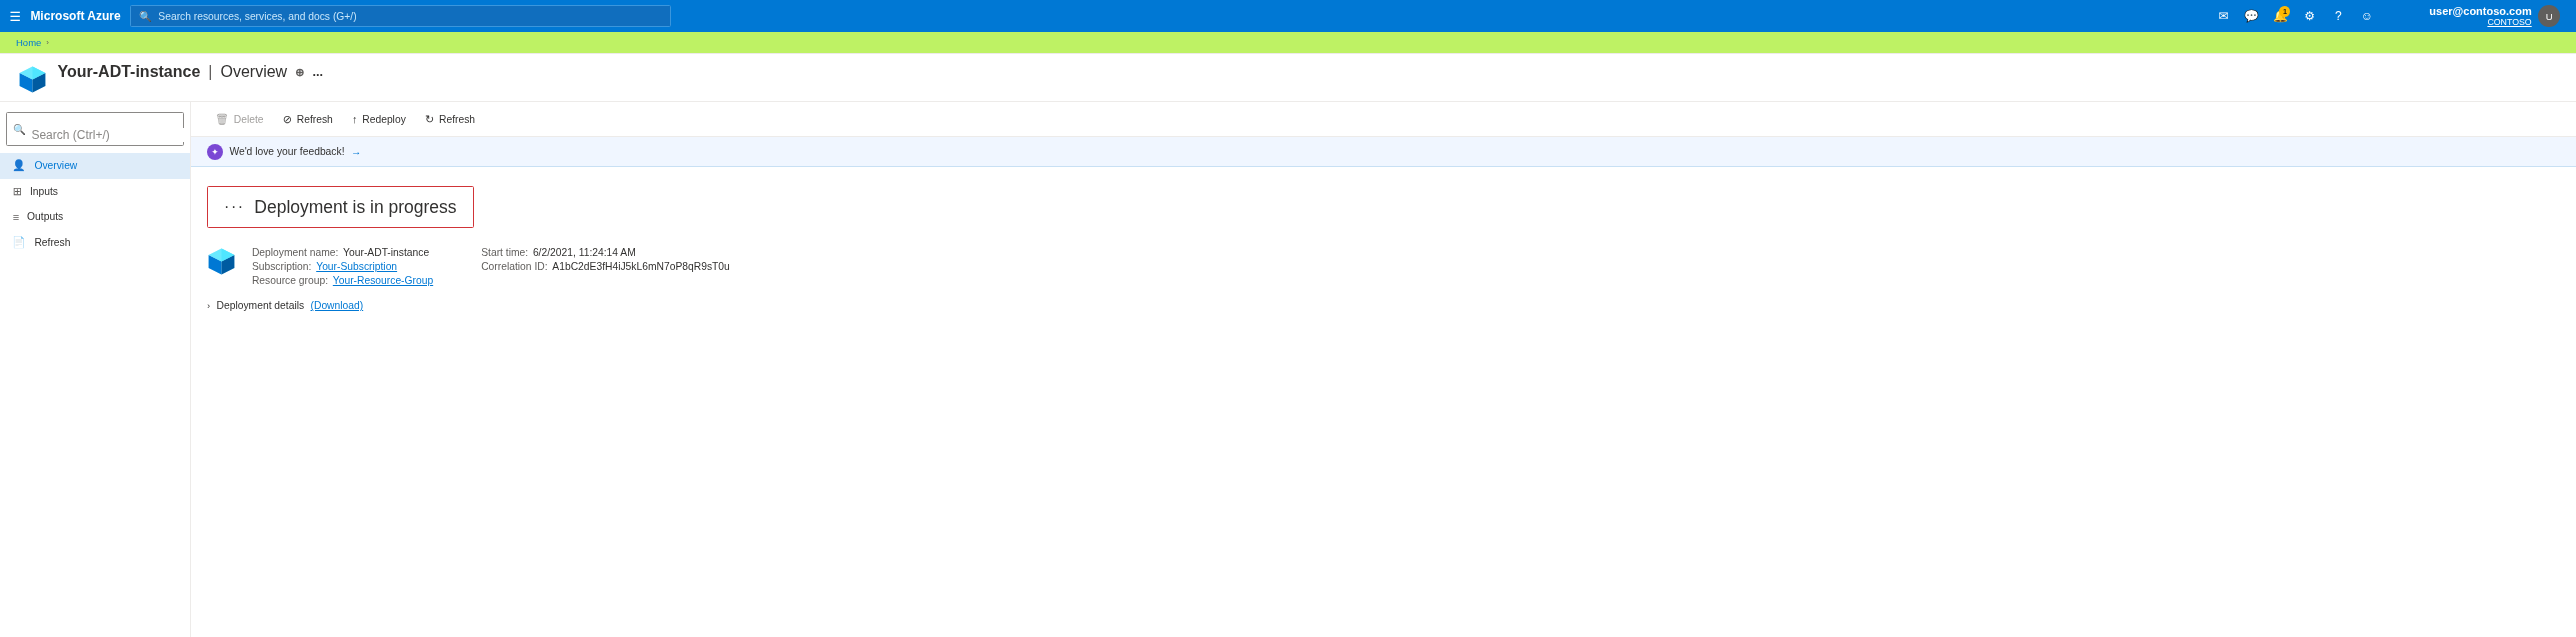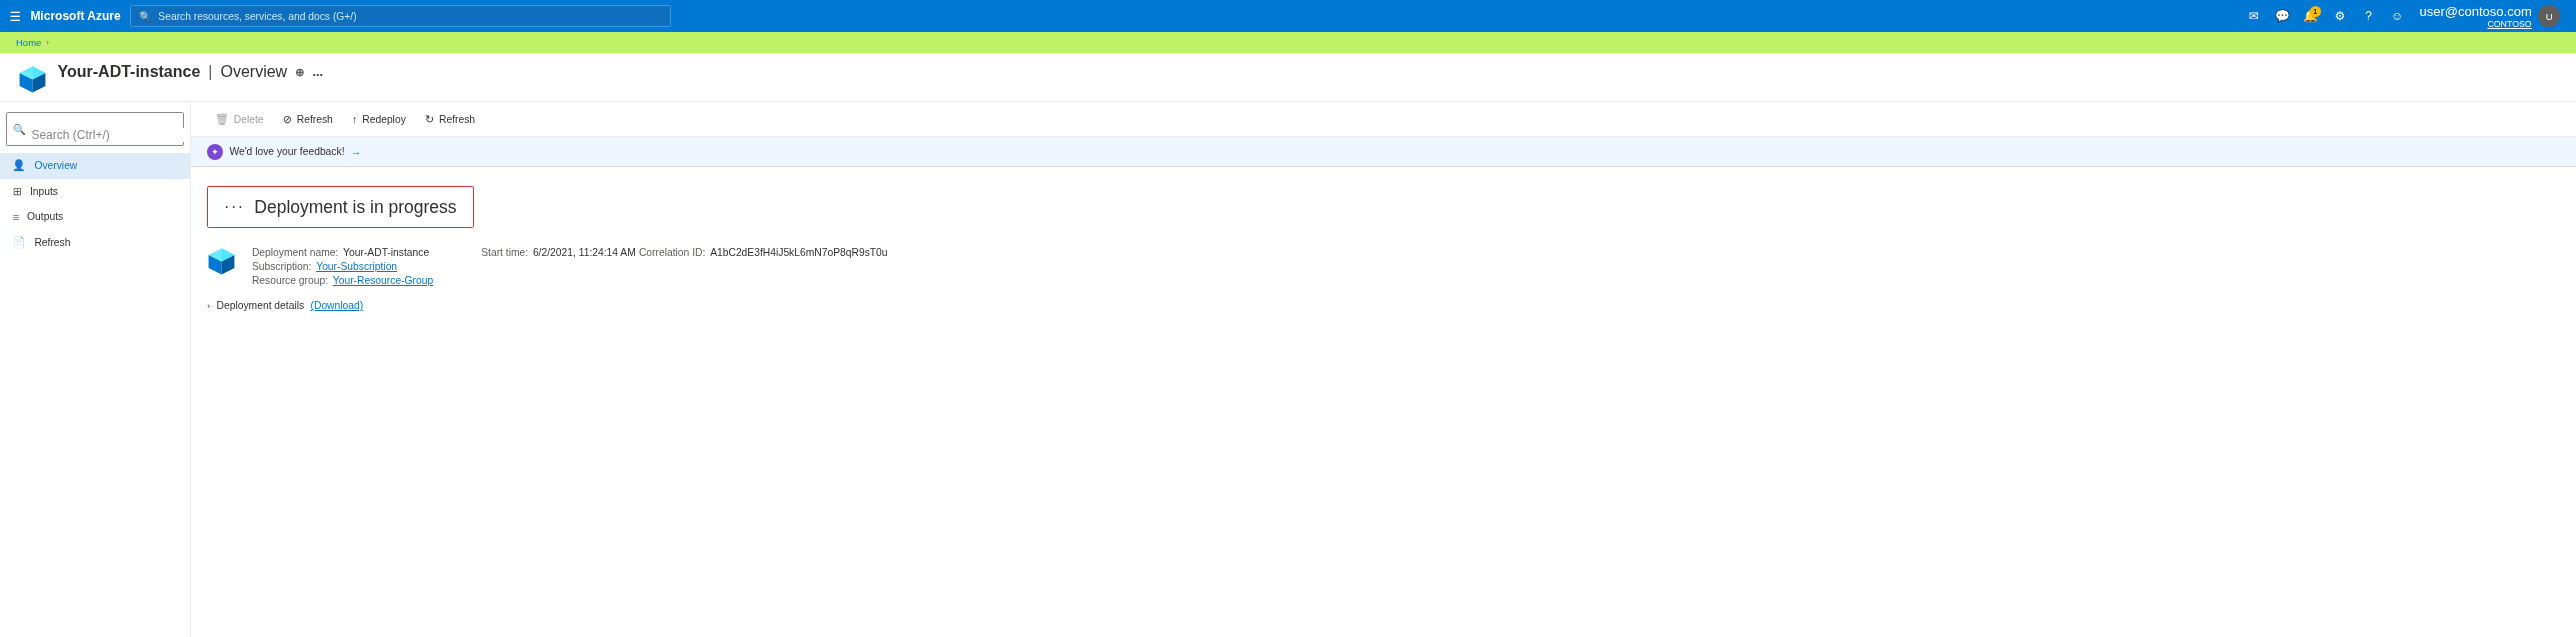--- a/index.html
+++ b/index.html
@@ -73,21 +73,21 @@
     }
     .top-nav .user-info {
       display: flex;
       align-items: center;
       gap: 6.4px;
       color: white;
       cursor: pointer;
       padding: 0 6.4px;
     }
     .top-nav .user-info .user-text { text-align: right; }
-    .top-nav .user-info .user-name { font-size: 13px; font-weight: 400; }
+    .top-nav .user-info .user-name { font-size: 11px; font-weight: 700; margin-left: 40px; }
     .top-nav .user-info .user-tenant { font-size: 8.8px; text-decoration: underline; }
     .top-nav .avatar {
       width: 22px;
       height: 22px;
       border-radius: 50%;
       background: #605e5c;
       display: flex;
       align-items: center;
       justify-content: center;
       color: white;
@@ -268,21 +268,21 @@
       color: #323130;
     }
 
     
     .deployment-info {
       display: flex;
       gap: 48px;
       padding-left: 3.2px;
     }
     .deployment-info-left { display: flex; flex-direction: column; gap: 3.2px; }
-    .deployment-info-right { display: flex; flex-direction: row; gap: 3.2px; }
+    .deployment-info-right { display: flex; flex-direction: column; gap: 3.2px; }
     .info-row { font-size: 10.3px; color: #323130; display: flex; gap: 4.8px; }
     .info-label { color: #605e5c; }
     .info-value { color: #0078d4; cursor: pointer; }
     .info-value-plain { color: #323130; }
 
     .deployment-icon {
       width: 29px;
       height: 29px;
       margin-bottom: 9.5px;
     }

